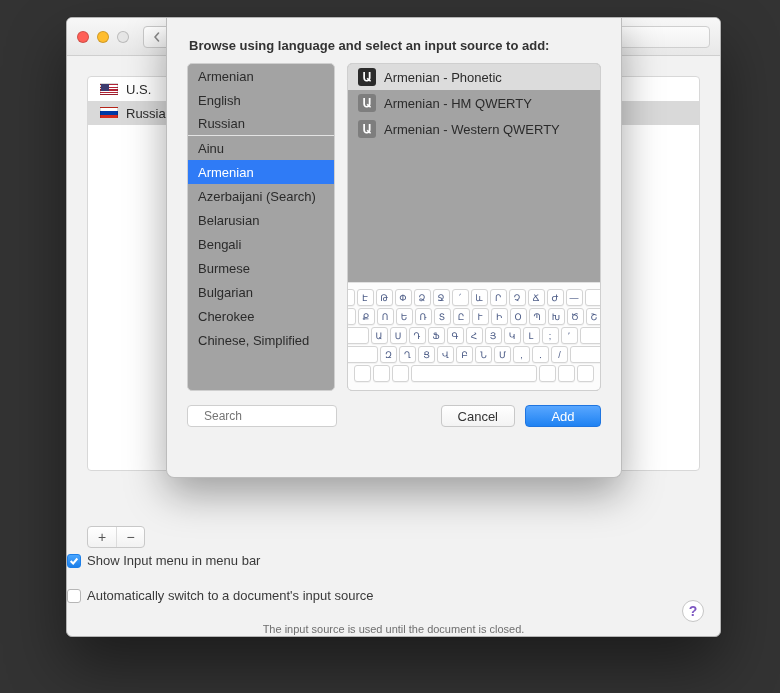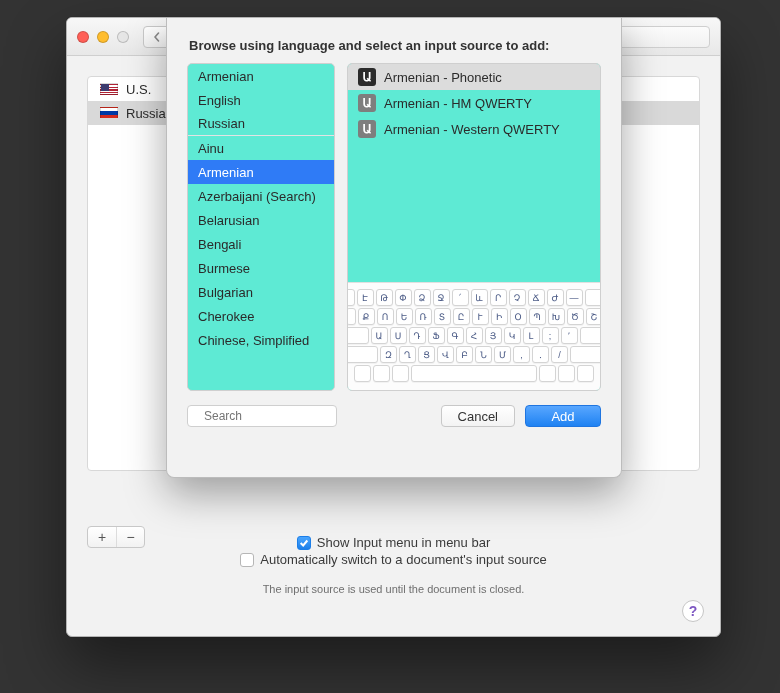--- a/index.html
+++ b/index.html
@@ -28,32 +28,32 @@
   .srclist .row{display:flex;align-items:center;gap:8px;height:24px;padding:0 12px;}
   .srclist .row.sel{background:#d9d9d9;}
   .flag{width:18px;height:12px;border:1px solid rgba(0,0,0,.15);display:inline-block;background:#ddd;position:relative;overflow:hidden;}
   .flag.us{background:linear-gradient(#b22234 0 8%,#fff 8% 16%,#b22234 16% 24%,#fff 24% 32%,#b22234 32% 40%,#fff 40% 48%,#b22234 48% 56%,#fff 56% 64%,#b22234 64% 72%,#fff 72% 80%,#b22234 80% 88%,#fff 88% 100%);}
   .flag.us::after{content:"";position:absolute;left:0;top:0;width:8px;height:6.5px;background:#3c3b6e;}
   .flag.ru{background:linear-gradient(#fff 0 33%,#0039a6 33% 66%,#d52b1e 66% 100%);}
   .plusminus{position:absolute;left:20px;top:470px;display:flex;border:1px solid #c8c8c8;border-radius:4px;overflow:hidden;background:linear-gradient(#fff,#f2f2f2);height:22px;}
   .plusminus button{width:28px;border:none;background:transparent;font-size:14px;color:#555;cursor:default;}
   .plusminus button+button{border-left:1px solid #dcdcdc;}
   .bottomopts{position:absolute;left:0;right:0;top:477px;text-align:center;font-size:13px;color:#3a3a3a;}
-  .bottomopts .line{display:flex;justify-content:center;align-items:center;gap:6px;margin:2px 0;}
+  .bottomopts .line{display:flex;justify-content:flex-start;align-items:center;gap:6px;margin:20px 0;}
   .bottomopts .hint{font-size:11px;color:#6f6f6f;margin-top:16px;}
   .cb{width:14px;height:14px;border:1px solid #b6b6b6;border-radius:3px;background:#fff;display:inline-flex;align-items:center;justify-content:center;}
   .cb.checked{background:linear-gradient(#4aa6ff,#1c7fe9);border-color:#1c7fe9;}
   .cb.checked svg{width:10px;height:10px;stroke:#fff;stroke-width:2.4;fill:none;}
   .help{position:absolute;right:16px;bottom:14px;width:22px;height:22px;border-radius:50%;border:1px solid #c6c6c6;background:#fff;color:#7e57c2;display:flex;align-items:center;justify-content:center;font-weight:700;font-size:14px;cursor:default;}
 
   
   .sheet{position:absolute;left:99px;top:0;width:456px;height:460px;background:#f2f2f2;border:1px solid #bcbcbc;border-top:none;border-radius:0 0 8px 8px;box-shadow:0 16px 40px rgba(0,0,0,.35);padding:20px 20px 14px 20px;}
   .sheet h1{font-size:13px;font-weight:700;margin:0 0 10px 2px;color:#333;}
   .cols{display:flex;gap:12px;height:328px;}
-  .col{background:#5eead4;border:1px solid #cfcfcf;border-radius:5px;overflow:hidden;position:relative}
+  .col{background:#a3a3a3;border:1px solid #cfcfcf;border-radius:5px;overflow:hidden;position:relative}
   .col.left{width:148px;}
   .col.right{flex:1;display:flex;flex-direction:column;}
   .lang{height:24px;display:flex;align-items:center;padding:0 10px;font-size:13px;cursor:default;white-space:nowrap;overflow:hidden;text-overflow:ellipsis;}
   .lang.sep{border-bottom:1px solid #e3e3e3;}
   .lang.sel{background:#2f7bf6;color:#fff;}
   .variants{flex:0 0 auto;}
   .variant{height:26px;display:flex;align-items:center;gap:8px;padding:0 10px;font-size:13px;cursor:default;}
   .variant.sel{background:#dcdcdc;}
   .vicon{width:18px;height:18px;border-radius:3px;background:#7e7e7e;color:#fff;display:flex;align-items:center;justify-content:center;font-size:12px;font-weight:700;}
   .vicon.dark{background:#2b2b2b;}

